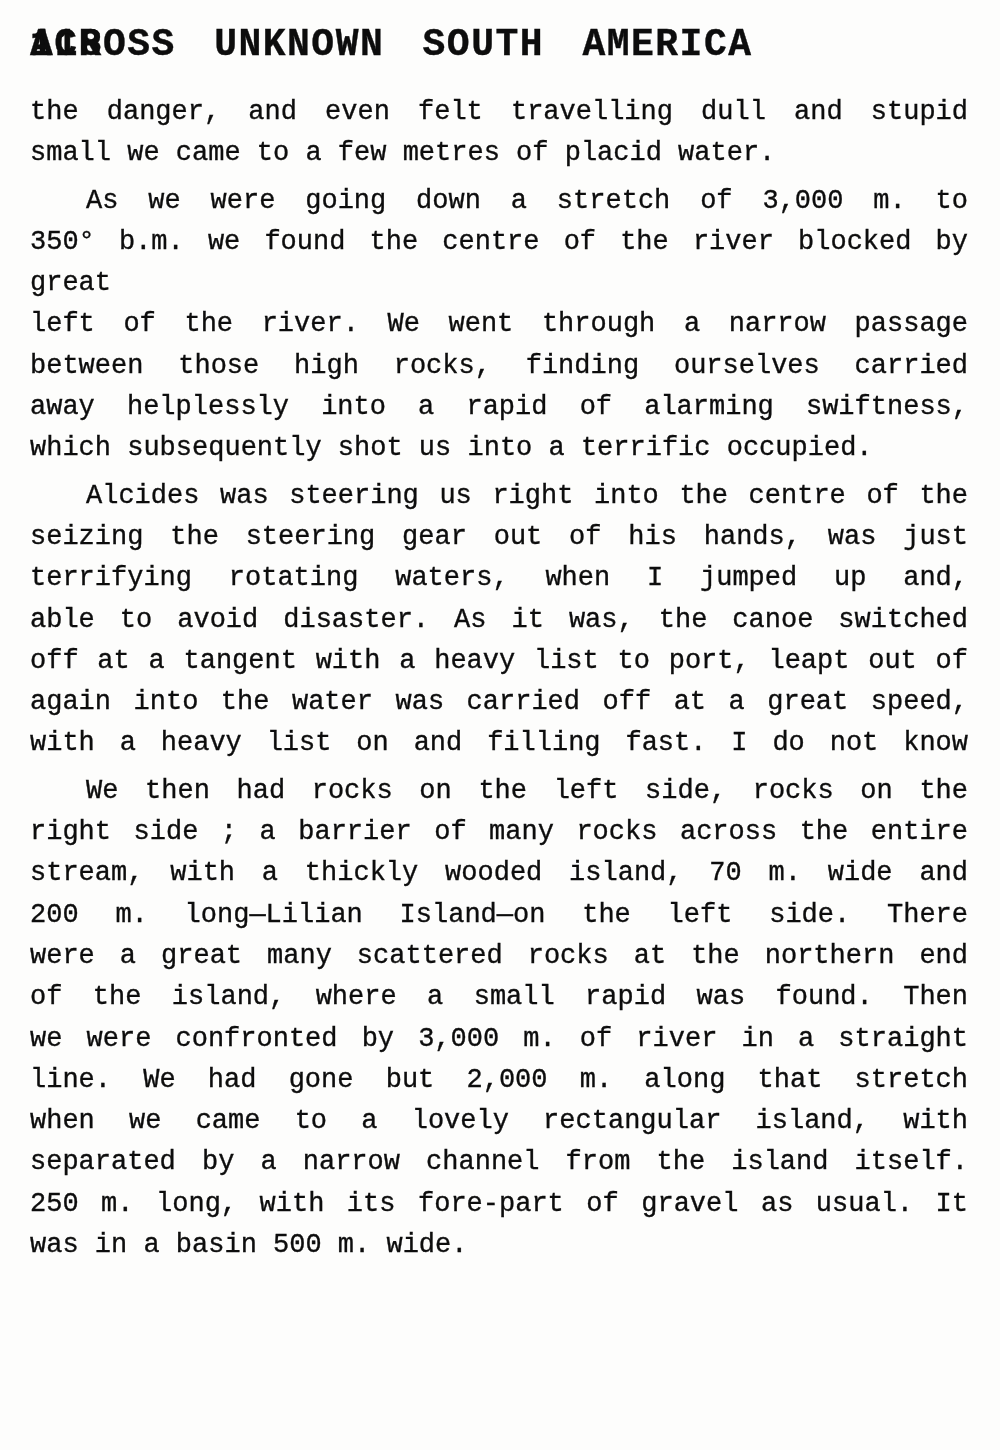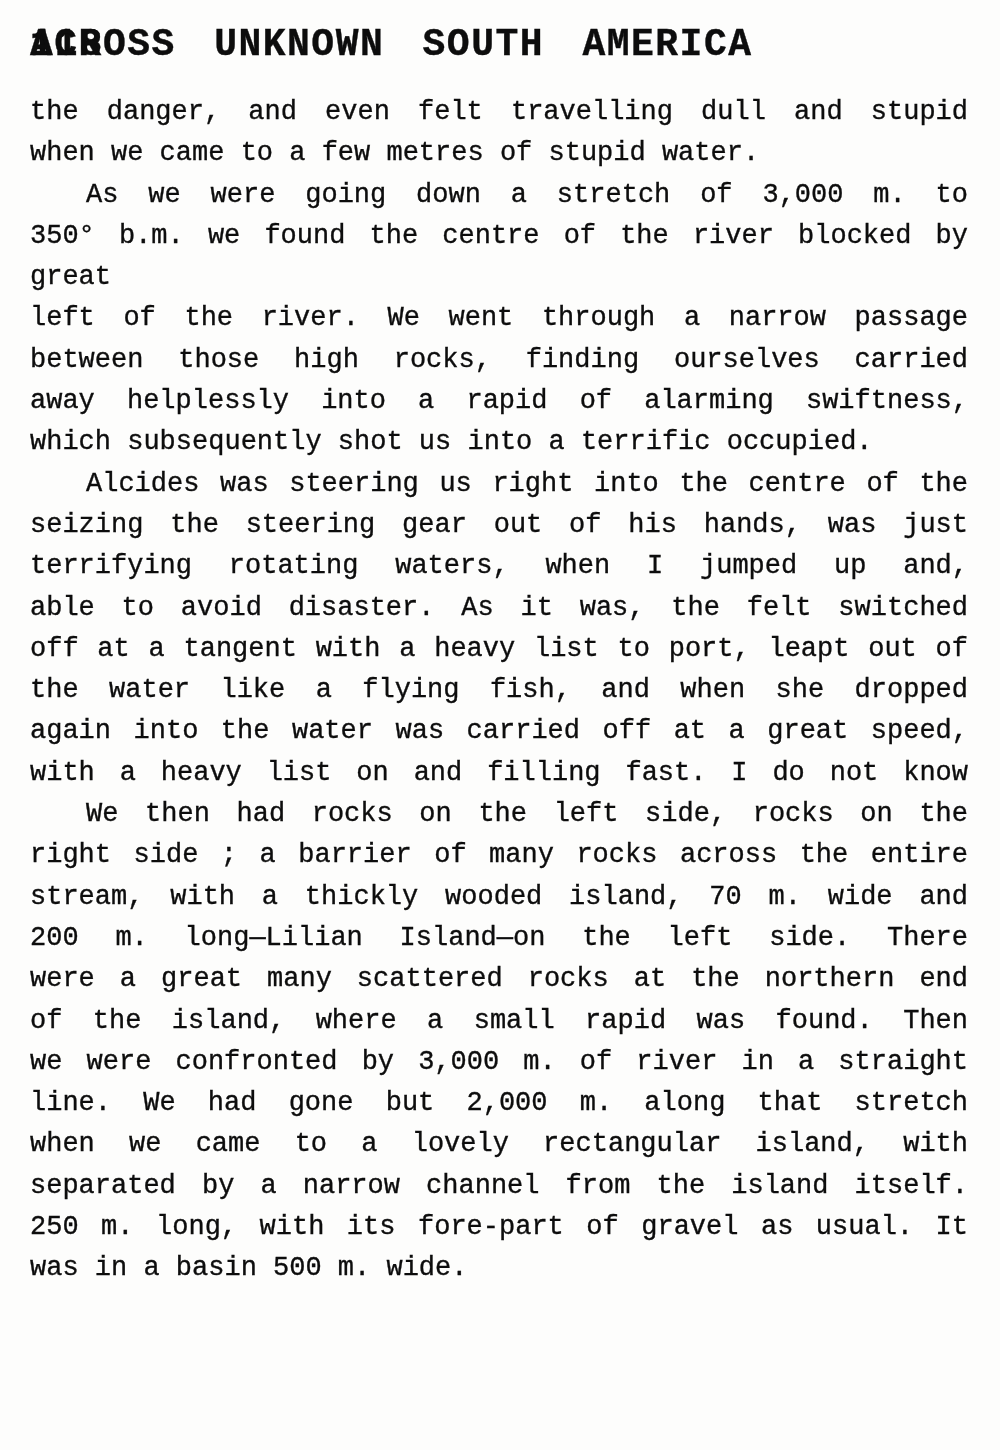--- a/index.html
+++ b/index.html
@@ -50,45 +50,45 @@
   .line {
     text-align: justify;
     text-align-last: justify;
     white-space: normal;
   }
   .line.last {
     text-align-last: left;
   }
   .line.indent {
     text-indent: 56px;
+    margin-top: 6px;
   }
 </style>
 </head>
 <body>
 
 <div class="page">
   <div class="running-head">
     <span class="page-number">118</span>
     <span class="running-title">ACROSS UNKNOWN SOUTH AMERICA</span>
   </div>
   <div class="page-body">
       <div class="line">the danger, and even felt travelling dull and stupid</div>
-      <div class="line last">when we came to a few metres of stupid water.</div>
+      <div class="line last">small we came to a few metres of placid water.</div>
       <div class="line indent">As we were going down a stretch of 3,000 m. to</div>
       <div class="line">350° b.m. we found the centre of the river blocked by great</div>
       <div class="line">left of the river.  We went through a narrow passage</div>
       <div class="line">between those high rocks, finding ourselves carried</div>
       <div class="line">away helplessly into a rapid of alarming swiftness,</div>
       <div class="line last">which subsequently shot us into a terrific occupied.</div>
       <div class="line indent">Alcides was steering us right into the centre of the</div>
       <div class="line">seizing the steering gear out of his hands, was just</div>
       <div class="line">terrifying rotating waters, when I jumped up and,</div>
-      <div class="line">able to avoid disaster.  As it was, the felt switched</div>
+      <div class="line">able to avoid disaster.  As it was, the canoe switched</div>
       <div class="line">off at a tangent with a heavy list to port, leapt out of</div>
-      <div class="line">the water like a flying fish, and when she dropped</div>
       <div class="line">again into the water was carried off at a great speed,</div>
       <div class="line">with a heavy list on and filling fast.  I do not know</div>
       <div class="line indent">We then had rocks on the left side, rocks on the</div>
       <div class="line">right side ;  a barrier of many rocks across the entire</div>
       <div class="line">stream, with a thickly wooded island, 70 m. wide and</div>
       <div class="line">200 m. long—Lilian Island—on the left side.  There</div>
       <div class="line">were a great many scattered rocks at the northern end</div>
       <div class="line">of the island, where a small rapid was found.  Then</div>
       <div class="line">we were confronted by 3,000 m. of river in a straight</div>
       <div class="line">line.  We had gone but 2,000 m. along that stretch</div>

